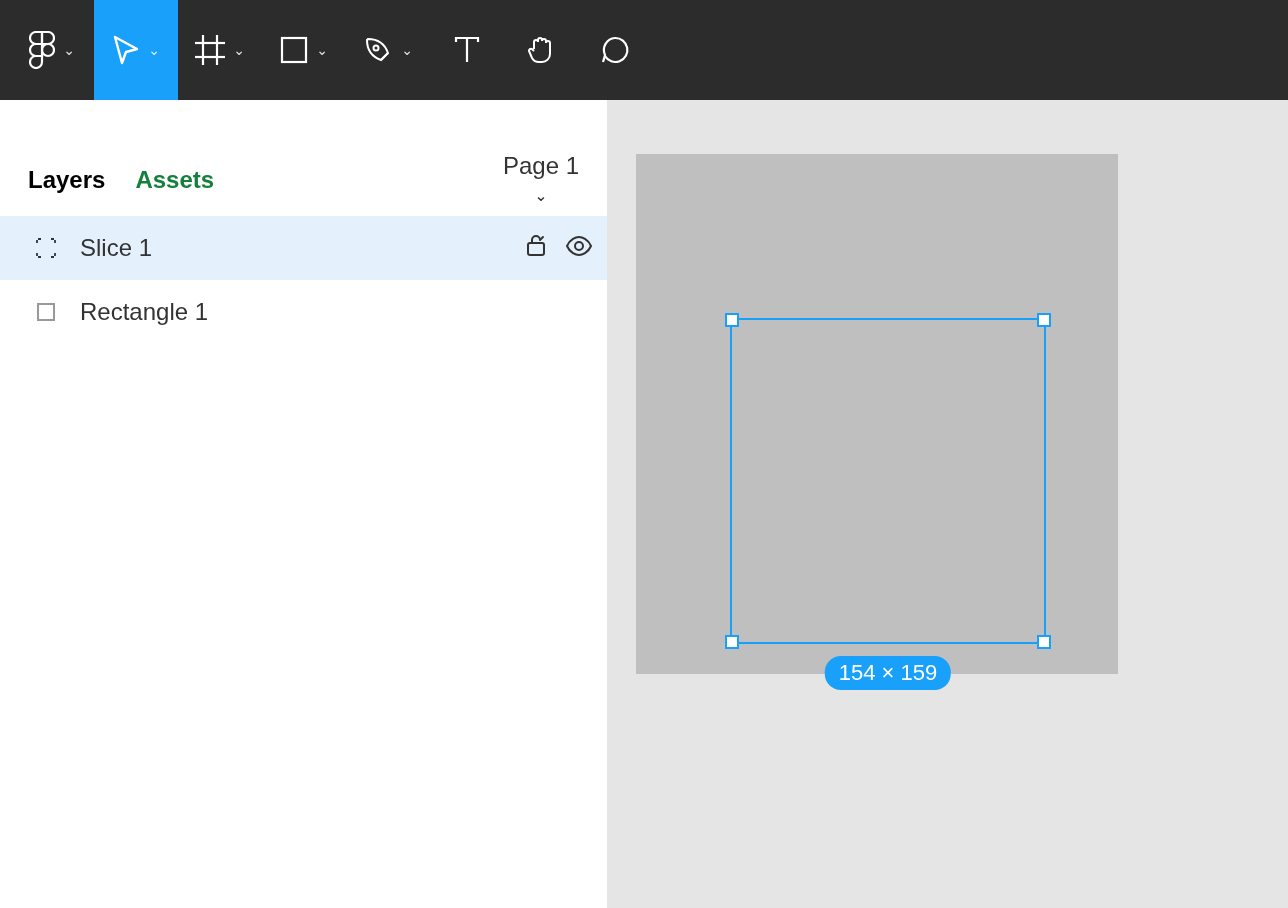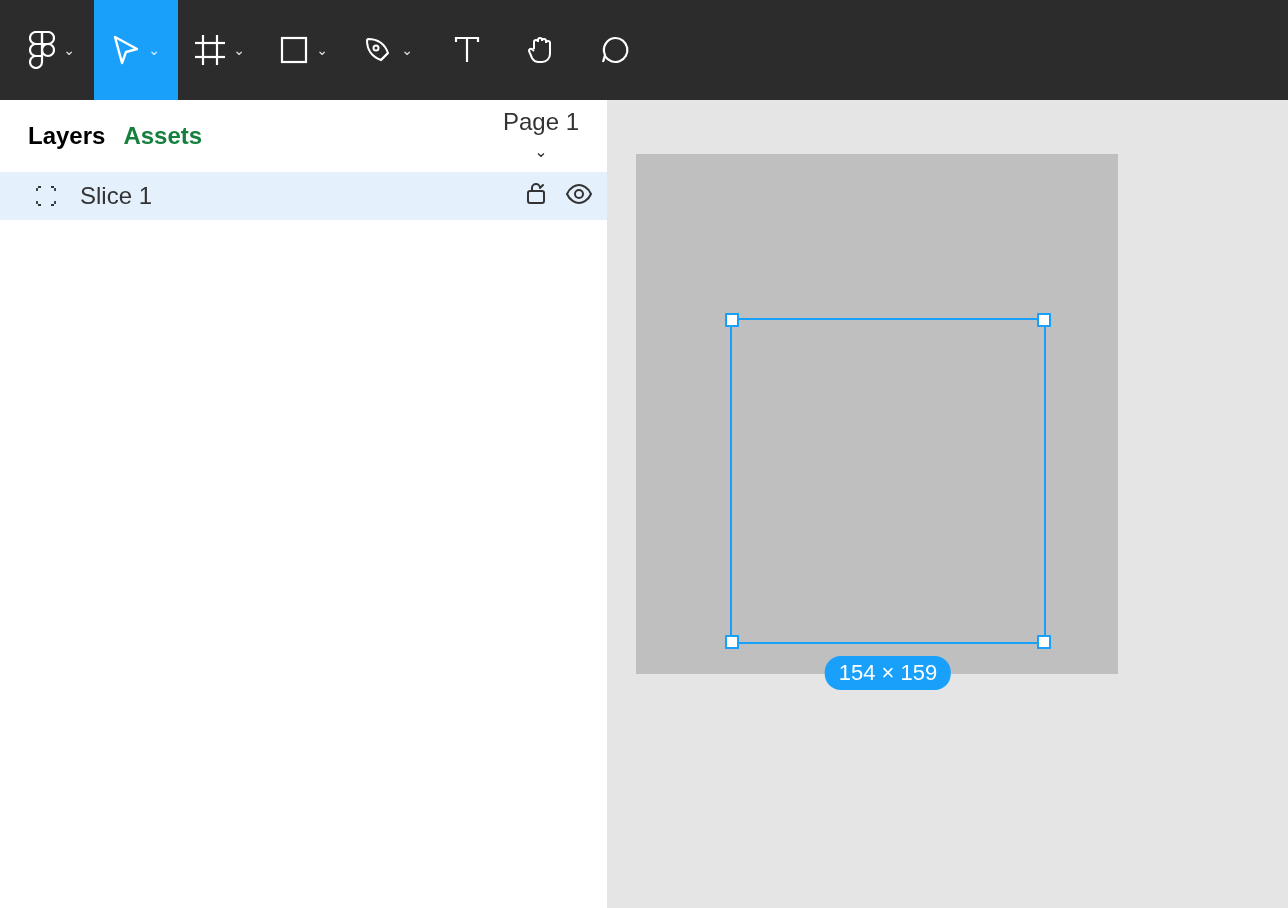--- a/index.html
+++ b/index.html
@@ -46,21 +46,22 @@
     background: #fff;
     border-right: 1px solid #e5e5e5;
     display: flex;
     flex-direction: column;
   }
   .panel-header {
     display: flex;
     align-items: center;
     height: 72px;
     padding: 0 28px;
-    gap: 18px;
+    gap: 30px;
+    margin-top: 44px;
   }
   .tab {
     font-size: 24px;
     font-weight: 600;
     color: #15803d;
     cursor: pointer;
   }
   .tab.active { color: #000; }
   .page-sel {
     margin-left: auto;
@@ -69,21 +70,21 @@
     gap: 10px;
     font-size: 24px;
     color: #333;
     cursor: pointer;
     flex-direction: column;
   }
   .layer-list { flex:1; overflow:auto; }
   .layer-row {
     display: flex;
     align-items: center;
-    height: 48px;
+    height: 64px;
     padding: 0 14px 0 34px;
     gap: 22px;
     font-size: 24px;
     color: #333;
     cursor: pointer;
   }
   .layer-row.selected { background: #e4f0fb; }
   .layer-row .spacer { flex:1; }
   .layer-row .action-icons { display:flex; gap:18px; align-items:center; color:#333;}
   .layer-icon { width:24px; display:flex; justify-content:center; }
@@ -215,20 +216,28 @@
             </svg>
           </span>
           <span>
             <svg width="28" height="20" viewBox="0 0 28 20" fill="none" stroke="#333" stroke-width="2">
               <path d="M2 10 C5 3 11 1 14 1 C17 1 23 3 26 10 C23 17 17 19 14 19 C11 19 5 17 2 10 Z"></path>
               <circle cx="14" cy="10" r="4"></circle>
             </svg>
           </span>
         </span>
       </div>
+      <div class="layer-row">
+        <span class="layer-icon">
+          <svg width="20" height="20" viewBox="0 0 20 20">
+              <rect x="2" y="2" width="16" height="16" fill="none" stroke="#999" stroke-width="2"></rect>
+            </svg>
+        </span>
+        <span>Rectangle 1</span>
+      </div>
     </div>
   </div>
 
   <div class="canvas-wrap">
     <div class="rect-shape"></div>
     <div class="selection-box" id="selbox" style="left: 122px; top: 218px; width: 316px; height: 326px;">
       <div class="handle" style="left:-7px;top:-7px"></div>
       <div class="handle" style="right:-7px;top:-7px"></div>
       <div class="handle" style="left:-7px;bottom:-7px"></div>
       <div class="handle" style="right:-7px;bottom:-7px"></div>

